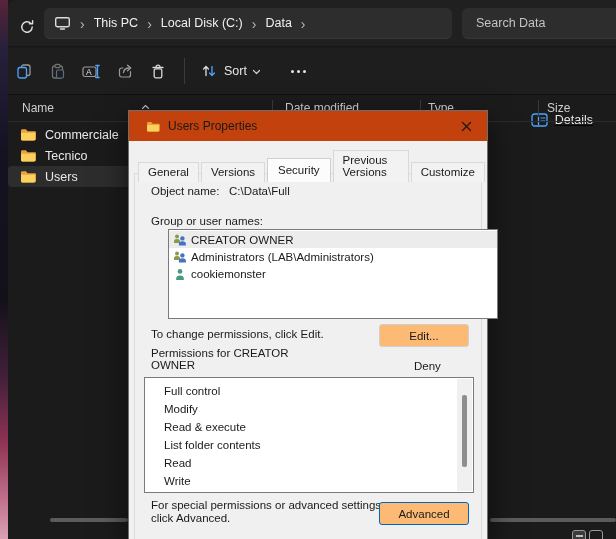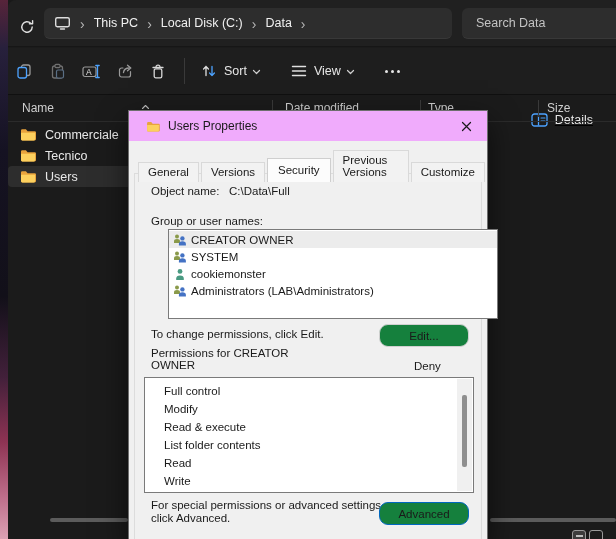--- a/index.html
+++ b/index.html
@@ -55,21 +55,21 @@
   .hscroll.seg-left { left:42px; width:78px; }
   .hscroll.seg-right { left:482px; width:126px; }
   .view-toggle { position:absolute; top:530px; width:14px; height:12px; border:1px solid #9a9a9a; border-radius:3px; }
   .view-toggle.first { left:564px; background:#3c3c3c; }
   .view-toggle.first::after { content:""; position:absolute; left:3px; top:4px; width:7px; height:2px; background:#bdbdbd; }
   .view-toggle.second { left:581px; }
 
   
   .dialog { position:absolute; left:128px; top:110px; width:360px; height:430px; background:#f0f0f0;
     border:1px solid #6e6e6e; box-shadow:0 12px 28px rgba(0,0,0,.6); z-index:10; }
-  .dlg-titlebar { position:absolute; left:0; top:0; width:100%; height:30px; background:#f0abfc;
+  .dlg-titlebar { position:absolute; left:0; top:0; width:100%; height:30px; background:#c2410c;
     display:flex; align-items:center; padding-left:17px; gap:8px; }
   .dlg-title { font-size:12px; color:#1a1a1a; }
   .dlg-close { position:absolute; right:8px; top:3px; width:26px; height:24px; display:flex; align-items:center; justify-content:center; }
 
   .tabs { position:absolute; left:9px; top:39px; display:flex; align-items:flex-end; }
   .tab { font-size:11.5px; color:#1a1a1a; padding:3px 9px 4px; background:#f2f2f2;
     border:1px solid #d9d9d9; border-bottom:none; margin-right:2px; position:relative; }
   .tab.active { background:#fcfcfc; padding:5px 10px 6px; z-index:3; border-color:#cfcfcf; }
   .pane { position:absolute; left:5px; right:5px; top:62px; bottom:0;
     border:1px solid #dcdcdc; border-bottom:none; background:#f0f0f0; }
@@ -86,22 +86,22 @@
   .users-box { left:15px; top:118px; width:330px; height:90px; padding-top:1px;margin-left:24px; }
   .user-row { display:flex; align-items:center; height:17px; padding-left:4px; gap:4px; }
   .user-row.selected { background:#ececec; }
   .user-name { font-size:11.5px; color:#1a1a1a; white-space:nowrap; }
 
   .perms-box { left:15px; top:266px; width:330px; height:116px; overflow:hidden; }
   .perm-row { position:absolute; left:19px; height:18px; line-height:18px; font-size:11.5px; color:#1a1a1a; white-space:nowrap; }
   .perm-scroll { position:absolute; right:1px; top:1px; bottom:1px; width:15px; background:#f0f0f0; }
   .perm-thumb { position:absolute; left:5px; top:16px; width:5px; height:72px; background:#8f8f8f; border-radius:2px; }
 
-  .dlg-btn { position:absolute; width:90px; height:23px; background:#15803d; border:1px solid #d0d0d0;
-    border-radius:9px; font-size:11.5px; color:#1a1a1a; display:flex; align-items:center; justify-content:center; }
+  .dlg-btn { position:absolute; width:90px; height:23px; background:#fdba74; border:1px solid #d0d0d0;
+    border-radius:3px; font-size:11.5px; color:#1a1a1a; display:flex; align-items:center; justify-content:center; }
   .btn-edit { left:250px; top:213px; }
   .btn-advanced { left:250px; top:391px; border:1px solid #0067c0; }
 </style>
 </head>
 <body>
 
 <div class="screen">
   <div class="desktop-strip"></div>
 
   <div class="window">
@@ -171,31 +171,20 @@
             <rect x="4.2" y="5.8" width="7.6" height="9" rx="1.6" fill="none" stroke="#d8d8d8" stroke-width="1.3"></rect>
           </svg>
       </div>
       <div class="tb-sep"></div>
       <div class="tb-btn">
         <svg width="16" height="16" viewBox="0 0 16 16">
             <path d="M5 12.5 V3.5 M2.6 6 L5 3.4 7.4 6" fill="none" stroke="#e0e0e0" stroke-width="1.3" stroke-linecap="round" stroke-linejoin="round"></path>
             <path d="M11 3.5 v9 M8.6 10 L11 12.6 13.4 10" fill="none" stroke="#4da3ff" stroke-width="1.3" stroke-linecap="round" stroke-linejoin="round"></path>
           </svg>
         <span class="tb-label">Sort</span>
-        <span class="tb-chev">
-            <svg width="9" height="6" viewBox="0 0 9 6">
-              <path d="M1.5 1.5 L4.5 4.5 L7.5 1.5" fill="none" stroke="#cfcfcf" stroke-width="1.2" stroke-linecap="round" stroke-linejoin="round"></path>
-            </svg>
-          </span>
-      </div>
-      <div class="tb-btn" style="margin-left:14px;">
-        <svg width="16" height="14" viewBox="0 0 16 14">
-            <path d="M1.5 2.5 h13 M1.5 7 h13 M1.5 11.5 h13" stroke="#e0e0e0" stroke-width="1.4" stroke-linecap="round"></path>
-          </svg>
-        <span class="tb-label">View</span>
         <span class="tb-chev">
             <svg width="9" height="6" viewBox="0 0 9 6">
               <path d="M1.5 1.5 L4.5 4.5 L7.5 1.5" fill="none" stroke="#cfcfcf" stroke-width="1.2" stroke-linecap="round" stroke-linejoin="round"></path>
             </svg>
           </span>
       </div>
       <div class="tb-dots">
           <i></i>
           <i></i>
           <i></i>
@@ -304,41 +293,30 @@
         </div>
         <div class="user-row">
           <span style="display:flex;">
             <svg width="14" height="12" viewBox="0 0 14 12">
               <circle cx="4" cy="2.6" r="2" fill="#8a9a4a"></circle>
               <path d="M1 7.4q0-2.4 3-2.4t3 2.4V9H1z" fill="#8a9a4a"></path>
               <circle cx="9.4" cy="4.4" r="2.2" fill="#4472c4"></circle>
               <path d="M5.9 10q0-2.7 3.5-2.7T12.9 10v1.6H5.9z" fill="#4472c4"></path>
             </svg>
           </span>
-          <span class="user-name">SYSTEM</span>
+          <span class="user-name">Administrators (LAB\Administrators)</span>
         </div>
         <div class="user-row">
           <span style="display:flex;">
             <svg width="14" height="12" viewBox="0 0 14 12">
               <circle cx="7" cy="3.4" r="2.4" fill="#4a9a82"></circle>
               <path d="M3.2 10.4q0-3 3.8-3t3.8 3V12H3.2z" fill="#4a9a82"></path>
             </svg>
           </span>
           <span class="user-name">cookiemonster</span>
-        </div>
-        <div class="user-row">
-          <span style="display:flex;">
-            <svg width="14" height="12" viewBox="0 0 14 12">
-              <circle cx="4" cy="2.6" r="2" fill="#8a9a4a"></circle>
-              <path d="M1 7.4q0-2.4 3-2.4t3 2.4V9H1z" fill="#8a9a4a"></path>
-              <circle cx="9.4" cy="4.4" r="2.2" fill="#4472c4"></circle>
-              <path d="M5.9 10q0-2.7 3.5-2.7T12.9 10v1.6H5.9z" fill="#4472c4"></path>
-            </svg>
-          </span>
-          <span class="user-name">Administrators (LAB\Administrators)</span>
         </div>
       </div>
 
     <span class="dlg-text lbl-edithint">To change permissions, click Edit.</span>
     <div class="dlg-btn btn-edit">Edit...</div>
 
     <span class="dlg-text lbl-perms">
       <span>Permissions for CREATOR</span><br>
       <span>OWNER</span>
     </span>

